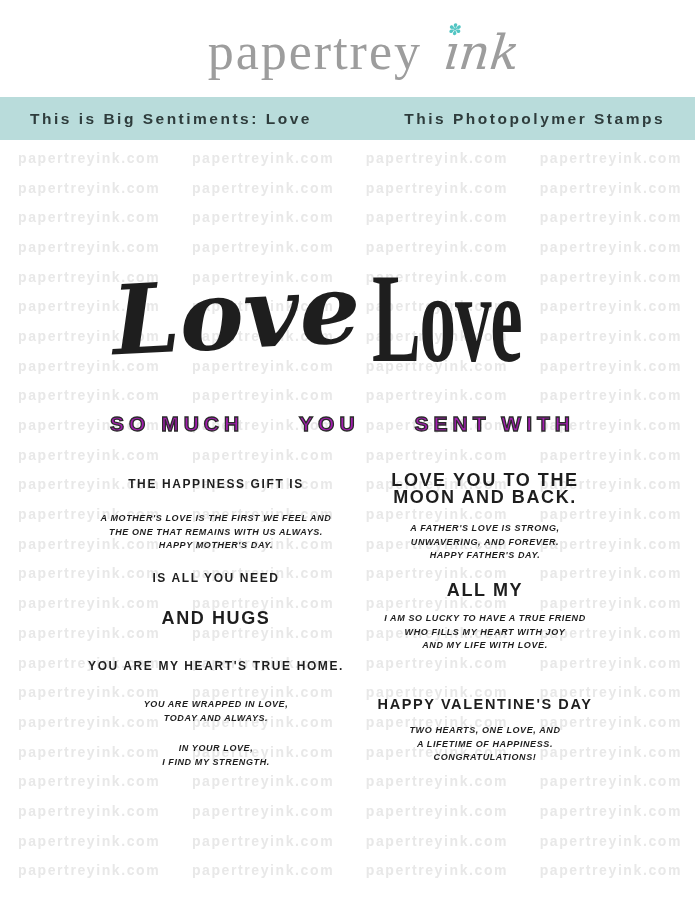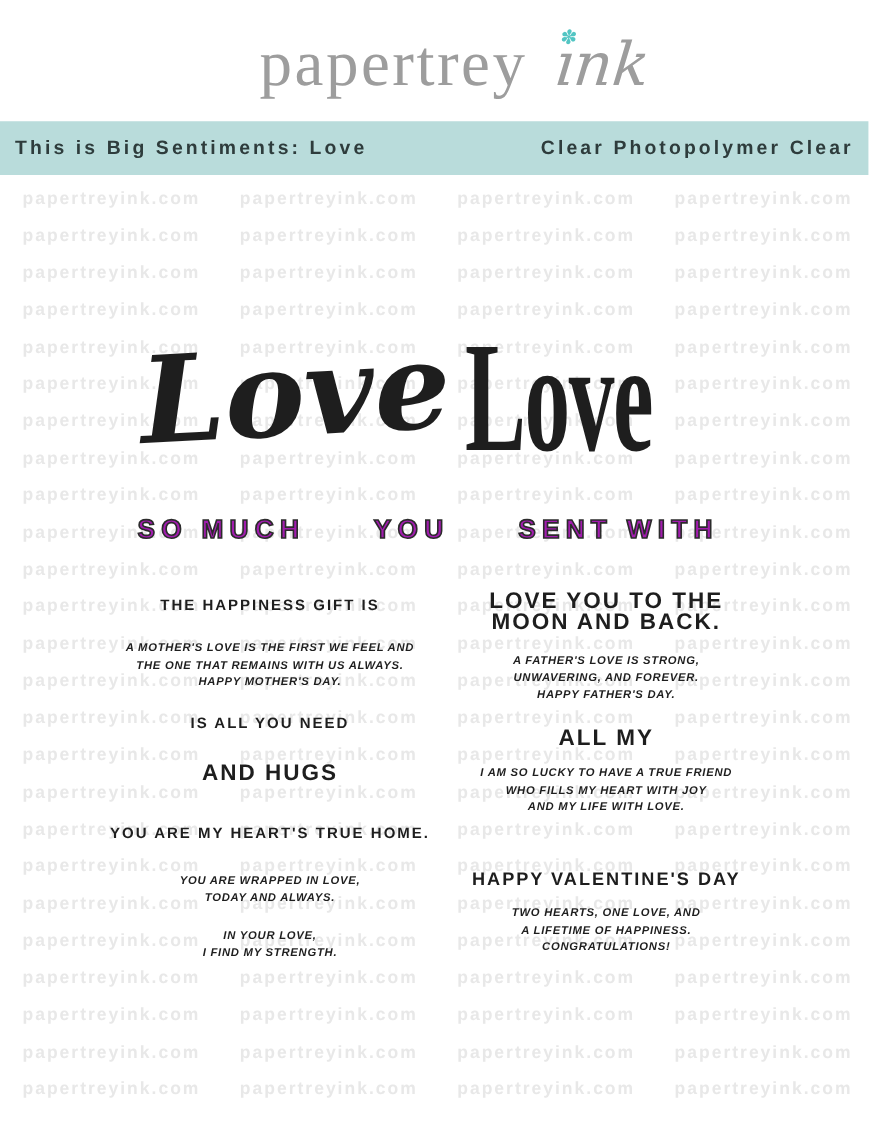--- a/index.html
+++ b/index.html
@@ -41,21 +41,21 @@
     font-size:16px;line-height:16px;
     color:var(--flower-teal);
     font-style:normal;
   }
 
   
   .banner{
     position:absolute;top:97px;left:0;width:695px;height:43px;
     background:var(--banner-bg);
     display:flex;align-items:center;justify-content:space-between;
-    padding:0 12px;
+    padding:0 30px;
     color:var(--banner-text);
     font-size:15.5px;font-weight:bold;letter-spacing:2.5px;
     z-index:3;
   }
 
   
   .watermark-layer{
     position:absolute;top:143px;left:0;width:695px;bottom:0;
     z-index:1;overflow:hidden;
   }
@@ -124,21 +124,21 @@
 
   <div class="logo">
     <span class="logo-serif">papertrey</span>
     <span class="logo-ink">
       <span class="logo-flower">✽</span><span>ınk</span>
     </span>
   </div>
 
   <div class="banner">
     <span>This is Big Sentiments: Love</span>
-    <span>Clear Photopolymer Clear</span>
+    <span>This Photopolymer Stamps</span>
   </div>
 
   <div class="watermark-layer">
       <div class="wm-row">
         <span class="wm-item">papertreyink.com</span>
         <span class="wm-item">papertreyink.com</span>
         <span class="wm-item">papertreyink.com</span>
         <span class="wm-item">papertreyink.com</span>
       </div>
       <div class="wm-row">

